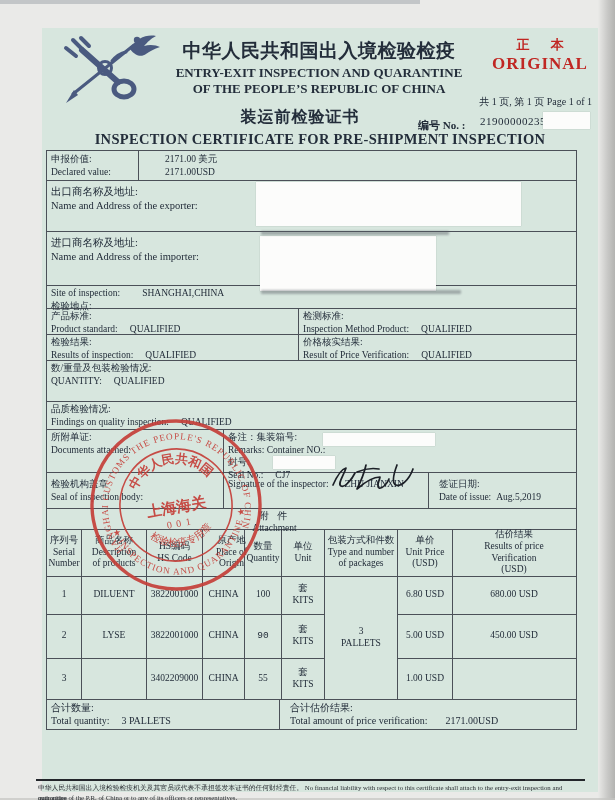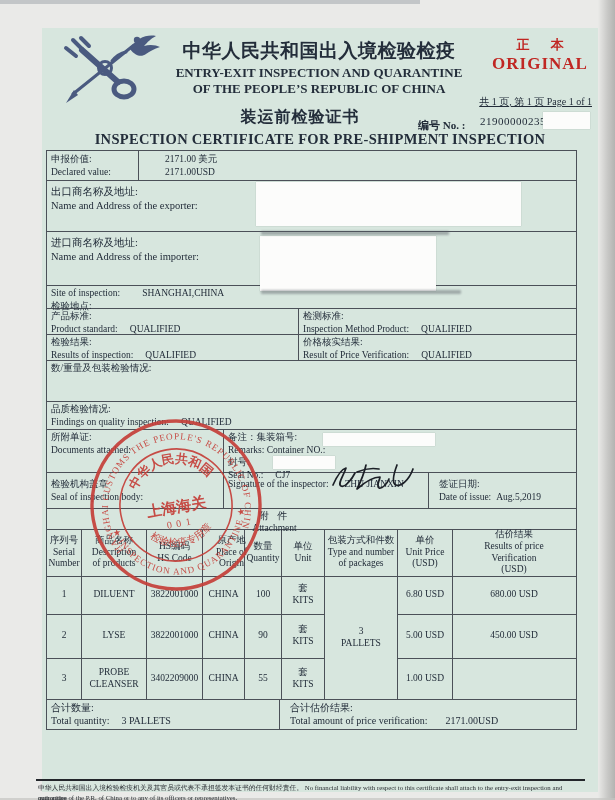--- a/index.html
+++ b/index.html
@@ -74,21 +74,21 @@
     <div class="b" style="font-size:19px;letter-spacing:.5px;">中华人民共和国出入境检验检疫</div>
     <div class="b" style="font-size:13px;margin-top:1px;">ENTRY-EXIT INSPECTION AND QUARANTINE</div>
     <div class="b" style="font-size:13px;">OF THE PEOPLE’S REPUBLIC OF CHINA</div>
   </div>
 
   <div class="abs c" style="left:446px;top:8px;width:104px;">
     <div class="b red" style="font-size:13px;letter-spacing:9px;padding-left:9px;">正 本</div>
     <div class="b red" style="font-size:17px;letter-spacing:1px;">ORIGINAL</div>
   </div>
 
-  <div class="abs" style="left:390px;top:67px;width:160px;text-align:right;font-size:10px;text-decoration:underline;">共 1 页, 第 1 页 Page 1 of 1</div>
+  <div class="abs" style="left:390px;top:67px;width:160px;text-align:right;font-size:10px;">共 1 页, 第 1 页 Page 1 of 1</div>
 
   <div class="abs c b" style="left:158px;top:79px;width:200px;font-size:16px;letter-spacing:1px;">装运前检验证书</div>
 
   <div class="abs b" style="left:376px;top:90px;font-size:11px;">编号 No. :</div>
   <div class="abs" style="left:438px;top:87px;font-size:11px;letter-spacing:.5px;">2190000023556</div>
   <div class="redact" style="left:501px;top:84px;width:47px;height:17px;"></div>
 
   <div class="abs c b" style="left:0;top:103px;width:556px;font-size:14.5px;letter-spacing:.3px;">INSPECTION CERTIFICATE FOR PRE-SHIPMENT INSPECTION</div>
 
   <div class="mainbox">
@@ -166,20 +166,21 @@
       <div>检验结果:</div>
       <div><span>Results of inspection:</span><span class="val">QUALIFIED</span></div>
     </div>
     <div class="cell" style="left:252px;top:183px;width:276px;height:26px;">
       <div>价格核实结果:</div>
       <div><span>Result of Price Verification:</span><span class="val">QUALIFIED</span></div>
     </div>
 
     <div class="cell" style="left:0;top:209px;width:528px;height:41px;">
       <div>数/重量及包装检验情况:</div>
+      <div><span>QUANTITY:</span><span class="val">QUALIFIED</span></div>
     </div>
 
     <div class="cell" style="left:0;top:250px;width:528px;height:28px;">
       <div>品质检验情况:</div>
       <div><span>Findings on quality inspection:</span><span class="val">QUALIFIED</span></div>
     </div>
 
     <div class="cell" style="left:0;top:278px;width:176px;height:43px;">
       <div>所附单证:</div>
       <div>Documents attached:</div>
@@ -272,30 +273,29 @@
       <div>套</div>
       <div>KITS</div>
     </div>
     <div class="cell cellc itemcell" style="left:351px;top:425px;width:54px;height:38px;">6.80 USD</div>
     <div class="cell cellc itemcell" style="left:406px;top:425px;width:122px;height:38px;">680.00 USD</div>
 
     <div class="cell cellc itemcell" style="left:0;top:463px;width:34px;height:44px;">2</div>
     <div class="cell cellc itemcell" style="left:35px;top:463px;width:64px;height:44px;">LYSE</div>
     <div class="cell cellc itemcell" style="left:100px;top:463px;width:55px;height:44px;">3822001000</div>
     <div class="cell cellc itemcell" style="left:156px;top:463px;width:41px;height:44px;">CHINA</div>
-    <div class="cell cellc itemcell" style="left:198px;top:463px;width:36px;height:44px;">90</div>
+    <div class="cell cellc itemcell" style="left:198px;top:463px;width:36px;height:44px;font-family:Liberation Mono, monospace;">90</div>
     <div class="cell cellc itemcell" style="left:235px;top:463px;width:42px;height:44px;">
       <div>套</div>
       <div>KITS</div>
     </div>
     <div class="cell cellc itemcell" style="left:351px;top:463px;width:54px;height:44px;">5.00 USD</div>
     <div class="cell cellc itemcell" style="left:406px;top:463px;width:122px;height:44px;">450.00 USD</div>
 
     <div class="cell cellc itemcell" style="left:0;top:507px;width:34px;height:41px;">3</div>
-    <div class="cell cellc itemcell" style="left:35px;top:507px;width:64px;height:41px;">PROBE CLEANSER</div>
     <div class="cell cellc itemcell" style="left:100px;top:507px;width:55px;height:41px;">3402209000</div>
     <div class="cell cellc itemcell" style="left:156px;top:507px;width:41px;height:41px;">CHINA</div>
     <div class="cell cellc itemcell" style="left:198px;top:507px;width:36px;height:41px;">55</div>
     <div class="cell cellc itemcell" style="left:235px;top:507px;width:42px;height:41px;">
       <div>套</div>
       <div>KITS</div>
     </div>
     <div class="cell cellc itemcell" style="left:351px;top:507px;width:54px;height:41px;">1.00 USD</div>
 
     <div class="cell cellc itemcell" style="left:278px;top:425px;width:72px;height:123px;">

